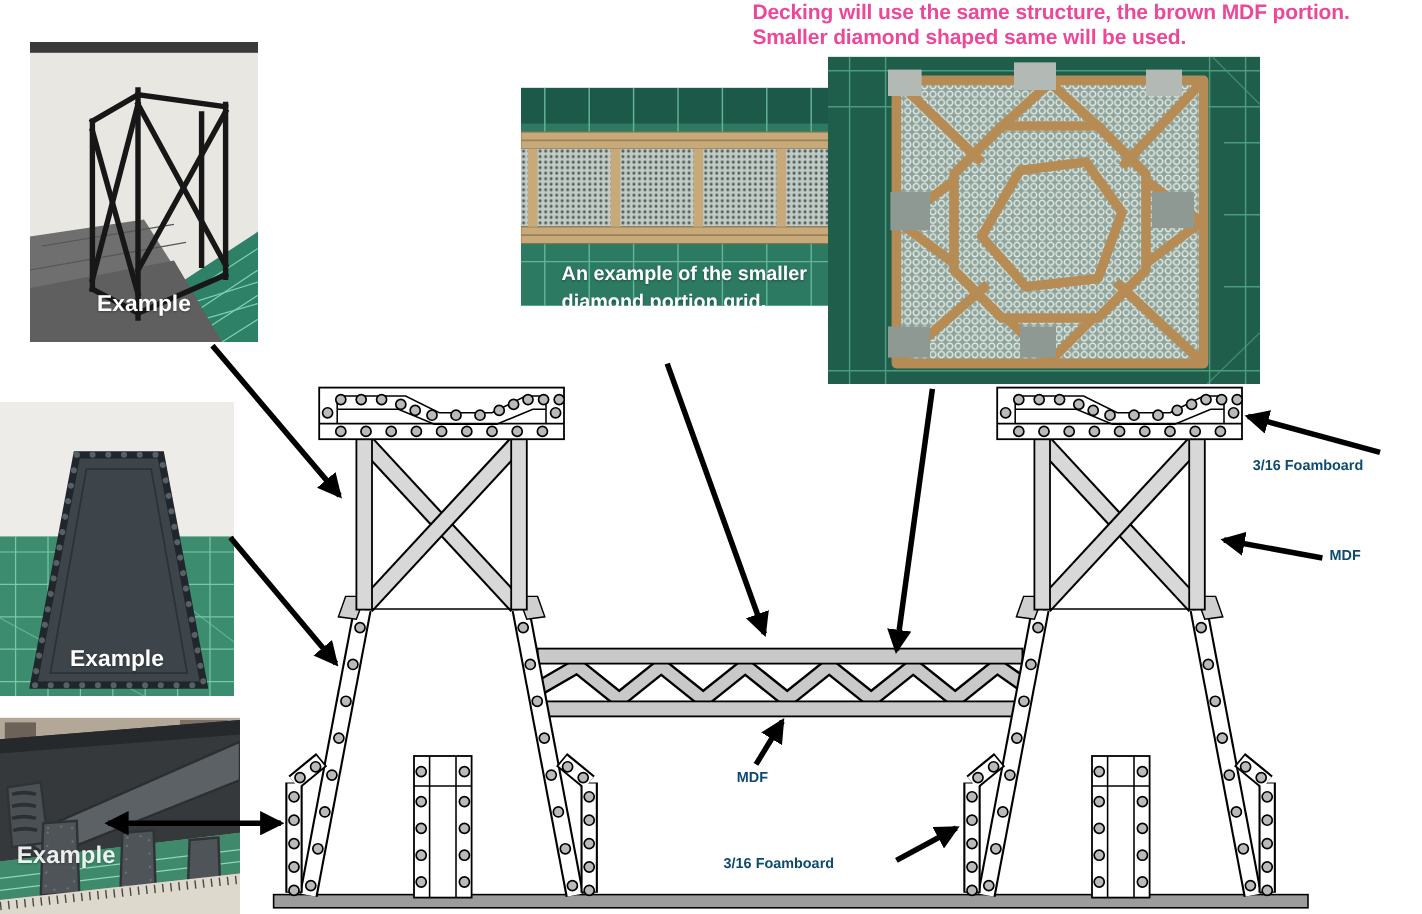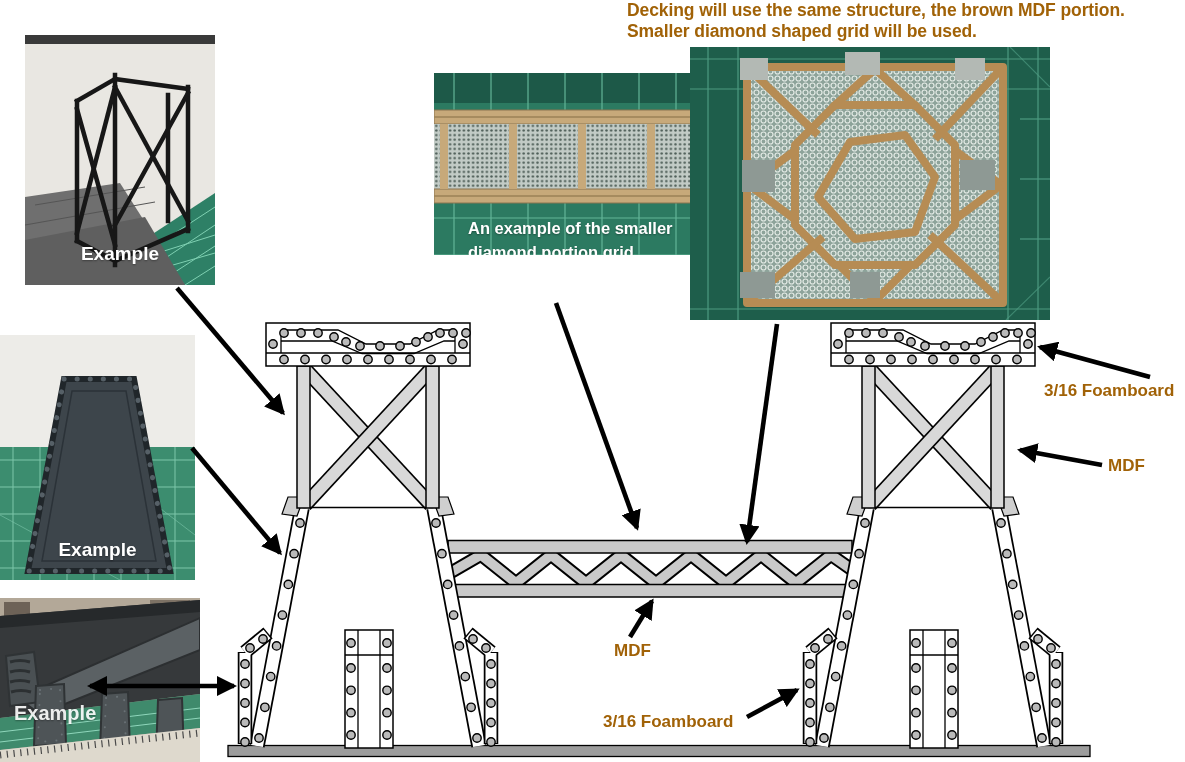--- a/index.html
+++ b/index.html
@@ -2,22 +2,22 @@
 <html><head>
 <meta charset="utf-8">
 <style>
   html,body{margin:0;padding:0}
   body{width:1185px;height:762px;position:relative;background:#fff;overflow:hidden;
        font-family:"Liberation Sans",sans-serif;}
   .photo{position:absolute;z-index:1;overflow:hidden}
   .photo svg{display:block}
   .caption{position:absolute;color:#fff;font-weight:bold;z-index:3;
            text-shadow:0 1px 2px rgba(0,0,0,.35);white-space:nowrap}
-  .label{position:absolute;color:#a16207;font-weight:bold;font-size:17px;z-index:6;white-space:nowrap}
-  #heading{position:absolute;left:627px;top:0;z-index:6;color:#a16207;font-weight:bold;
+  .label{position:absolute;color:#0c4a6e;font-weight:bold;font-size:12px;z-index:6;white-space:nowrap}
+  #heading{position:absolute;left:627px;top:0;z-index:6;color:#ec4899;font-weight:bold;
            font-size:17.5px;line-height:20.5px;letter-spacing:-0.1px;white-space:nowrap}
   #overlay{position:absolute;left:0;top:0;z-index:5;pointer-events:none}
   .rivet{fill:#bababa;stroke:#000;stroke-width:1.4}
   .outline{fill:#fff;stroke:#000;stroke-width:1.5}
   .greyfill{fill:#d8d8d8;stroke:#000;stroke-width:1.5}
   .thin{stroke:#000;stroke-width:1.3;fill:none}
 </style>
 </head>
 <body>
 
@@ -366,19 +366,19 @@
     <line x1="777" y1="324" x2="747" y2="542" marker-end="url(#ah)"></line>
     <line x1="1150" y1="377" x2="1040" y2="347" marker-end="url(#ah)"></line>
     <line x1="1102" y1="465" x2="1020" y2="450" marker-end="url(#ah)"></line>
     <line x1="630" y1="637" x2="652" y2="601" marker-end="url(#ah)"></line>
     <line x1="747" y1="717" x2="797" y2="690" marker-end="url(#ah)"></line>
   </g>
 </svg>
 
 <div id="heading">
   <div>Decking will use the same structure, the brown MDF portion.</div>
-  <div>Smaller diamond shaped grid will be used.</div>
+  <div>Smaller diamond shaped same will be used.</div>
 </div>
 
 <div class="label" style="left:1044px;top:381px">3/16 Foamboard</div>
 <div class="label" style="left:1108px;top:456px">MDF</div>
 <div class="label" style="left:614px;top:641px">MDF</div>
 <div class="label" style="left:603px;top:712px">3/16 Foamboard</div>
 
 </body></html>

